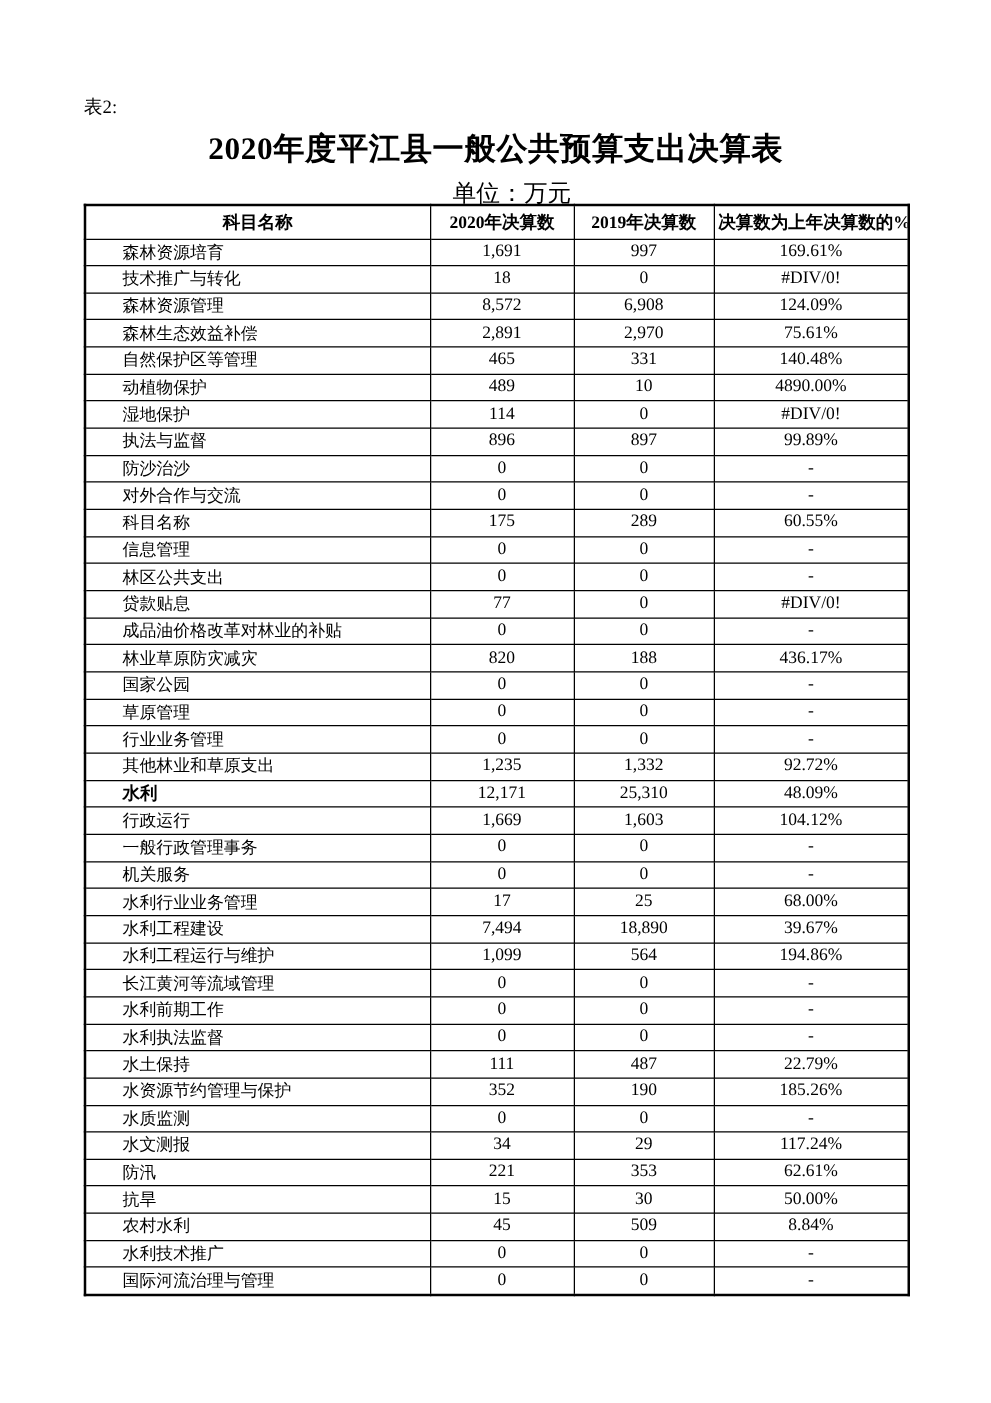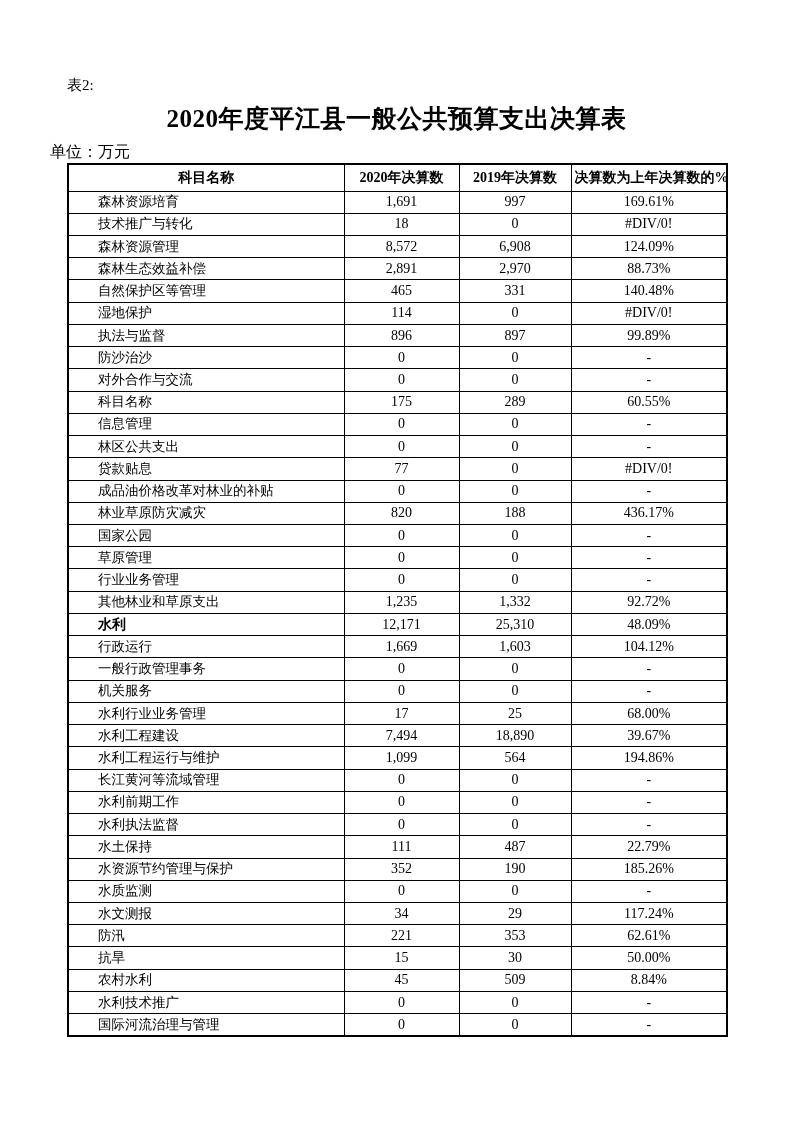--- a/index.html
+++ b/index.html
@@ -25,24 +25,24 @@
     position: absolute;
     left: 0; top: 102px;
     width: 793px;
     text-align: center;
     font-size: 25px;
     font-weight: bold;
     letter-spacing: 0.5px;
   }
   .unit-note {
     position: absolute;
-    left: 50px; top: 142px;
+    left: 80px; top: 142px;
     width: 659px;
-    text-align: left;
-    font-size: 16px;
+    text-align: center;
+    font-size: 19px;
   }
   table.budget-table {
     position: absolute;
     left: 67px; top: 163px;
     width: 659px;
     height: 874px;
     border-collapse: collapse;
     table-layout: fixed;
     border: 2px solid #000;
   }
@@ -131,27 +131,33 @@
         <tr>
           <td class="name">森林资源管理</td>
           <td class="num">8,572</td>
           <td class="num">6,908</td>
           <td class="pct">124.09%</td>
         </tr>
         <tr>
           <td class="name">森林生态效益补偿</td>
           <td class="num">2,891</td>
           <td class="num">2,970</td>
-          <td class="pct">88.73%</td>
+          <td class="pct">75.61%</td>
         </tr>
         <tr>
           <td class="name">自然保护区等管理</td>
           <td class="num">465</td>
           <td class="num">331</td>
           <td class="pct">140.48%</td>
+        </tr>
+        <tr>
+          <td class="name">动植物保护</td>
+          <td class="num">489</td>
+          <td class="num">10</td>
+          <td class="pct">4890.00%</td>
         </tr>
         <tr>
           <td class="name">湿地保护</td>
           <td class="num">114</td>
           <td class="num">0</td>
           <td class="pct">#DIV/0!</td>
         </tr>
         <tr>
           <td class="name">执法与监督</td>
           <td class="num">896</td>

